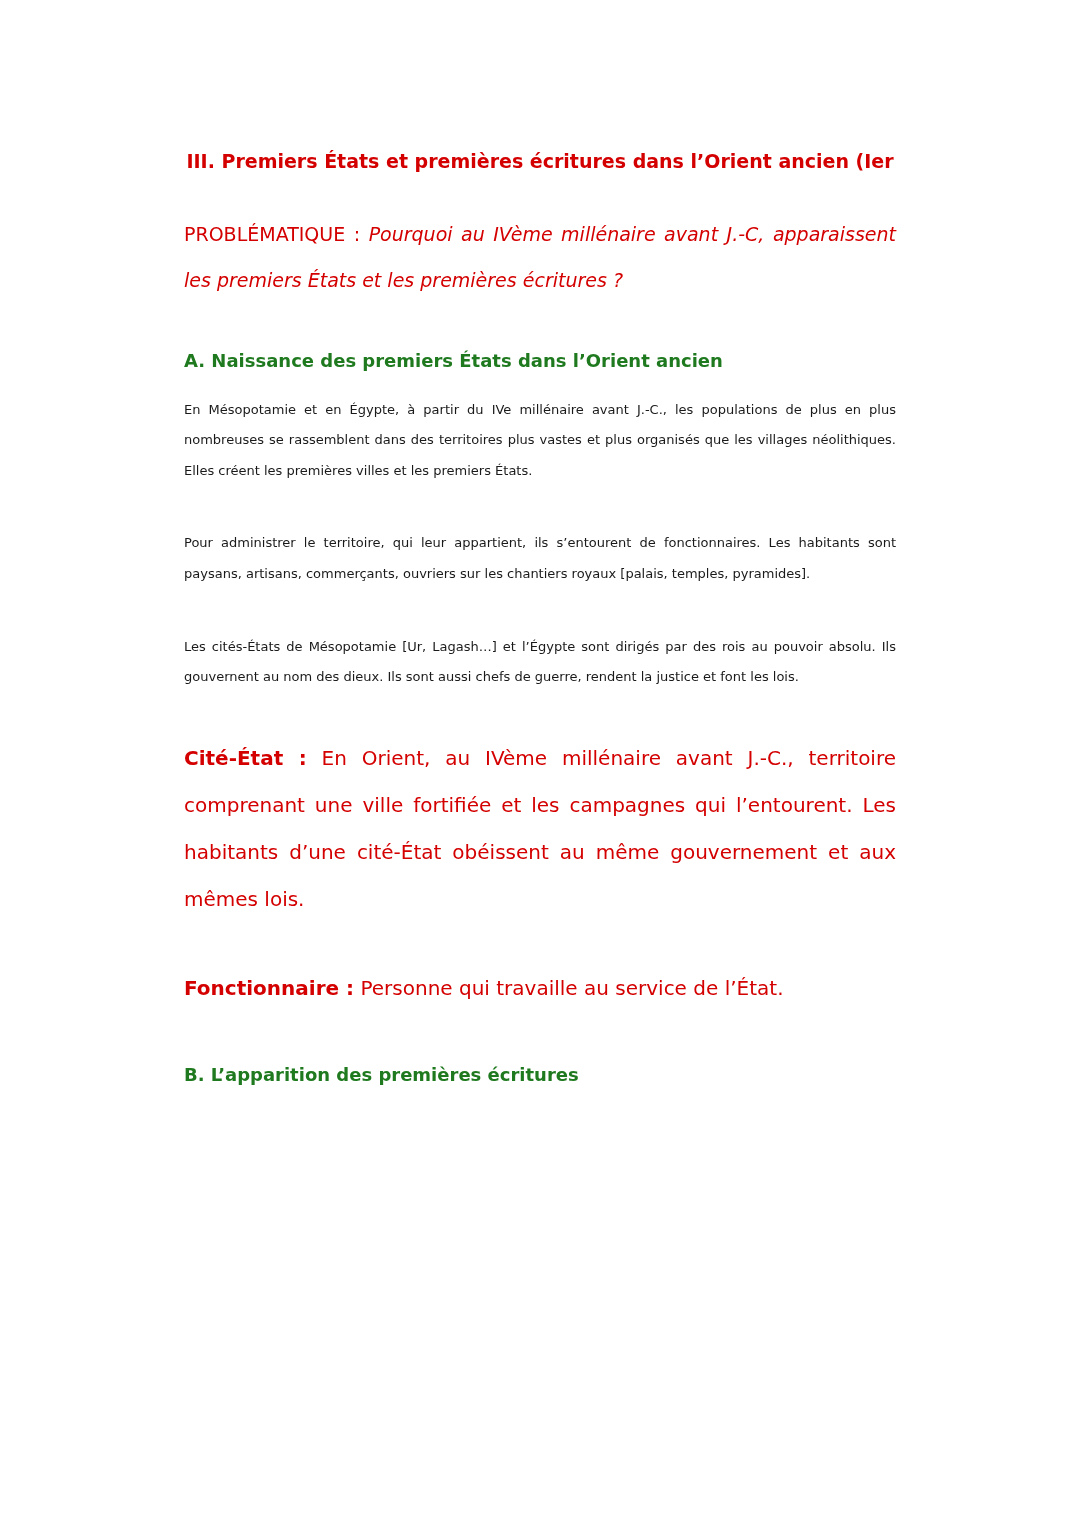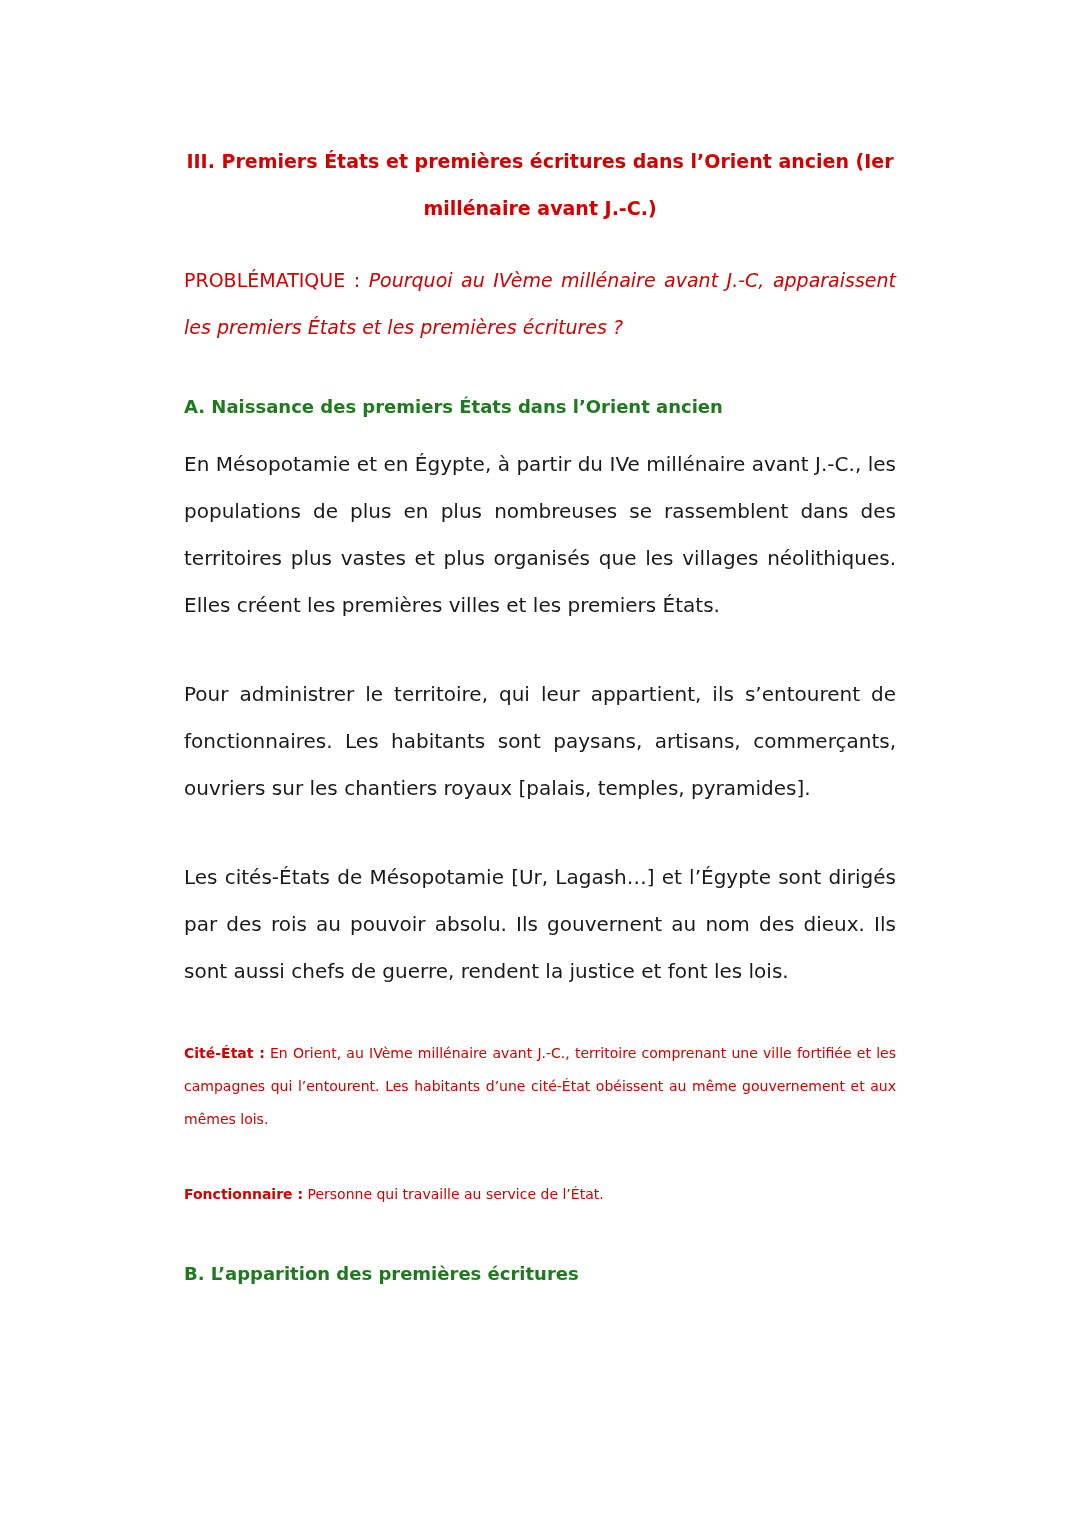--- a/index.html
+++ b/index.html
@@ -40,44 +40,43 @@
   .problematique .it{font-style:italic;}
   .heading{
     color:var(--green);
     font-size:18px;
     font-weight:bold;
     margin:50px 0 22px 0;
     line-height:1.4;
   }
   .heading:first-of-type{margin-top:26px;}
   p.body{
-    font-size:20px;
+    font-size:13px;
     line-height:2.35;
     text-align:justify;
     margin-bottom:42px;
     color:var(--text);
   }
   p.def{
-    font-size:14px;
+    font-size:20px;
     line-height:2.35;
     text-align:justify;
     margin-bottom:42px;
     color:var(--red);
   }
   p.def strong{font-weight:bold;}
   p.body:last-child{margin-bottom:0;}
 </style>
 </head>
 <body>
 
 <main class="page">
 
   <h1 class="title">
     <span>III. Premiers États et premières écritures dans l’Orient ancien  (Ier</span>
-    <span>millénaire avant J.-C.)</span>
   </h1>
 
   <p class="problematique">
     <span>PROBLÉMATIQUE :</span>
     <span class="it">Pourquoi au IVème millénaire avant J.-C, apparaissent les premiers États et les premières écritures ?</span>
   </p>
 
   <h2 class="heading">A. Naissance des premiers États dans l’Orient ancien</h2>
 
   <p class="body">En Mésopotamie et en Égypte, à partir du IVe millénaire avant J.-C., les populations de plus en plus nombreuses se rassemblent dans des territoires plus vastes et plus organisés que les villages néolithiques. Elles créent les premières villes et les premiers États.</p>

